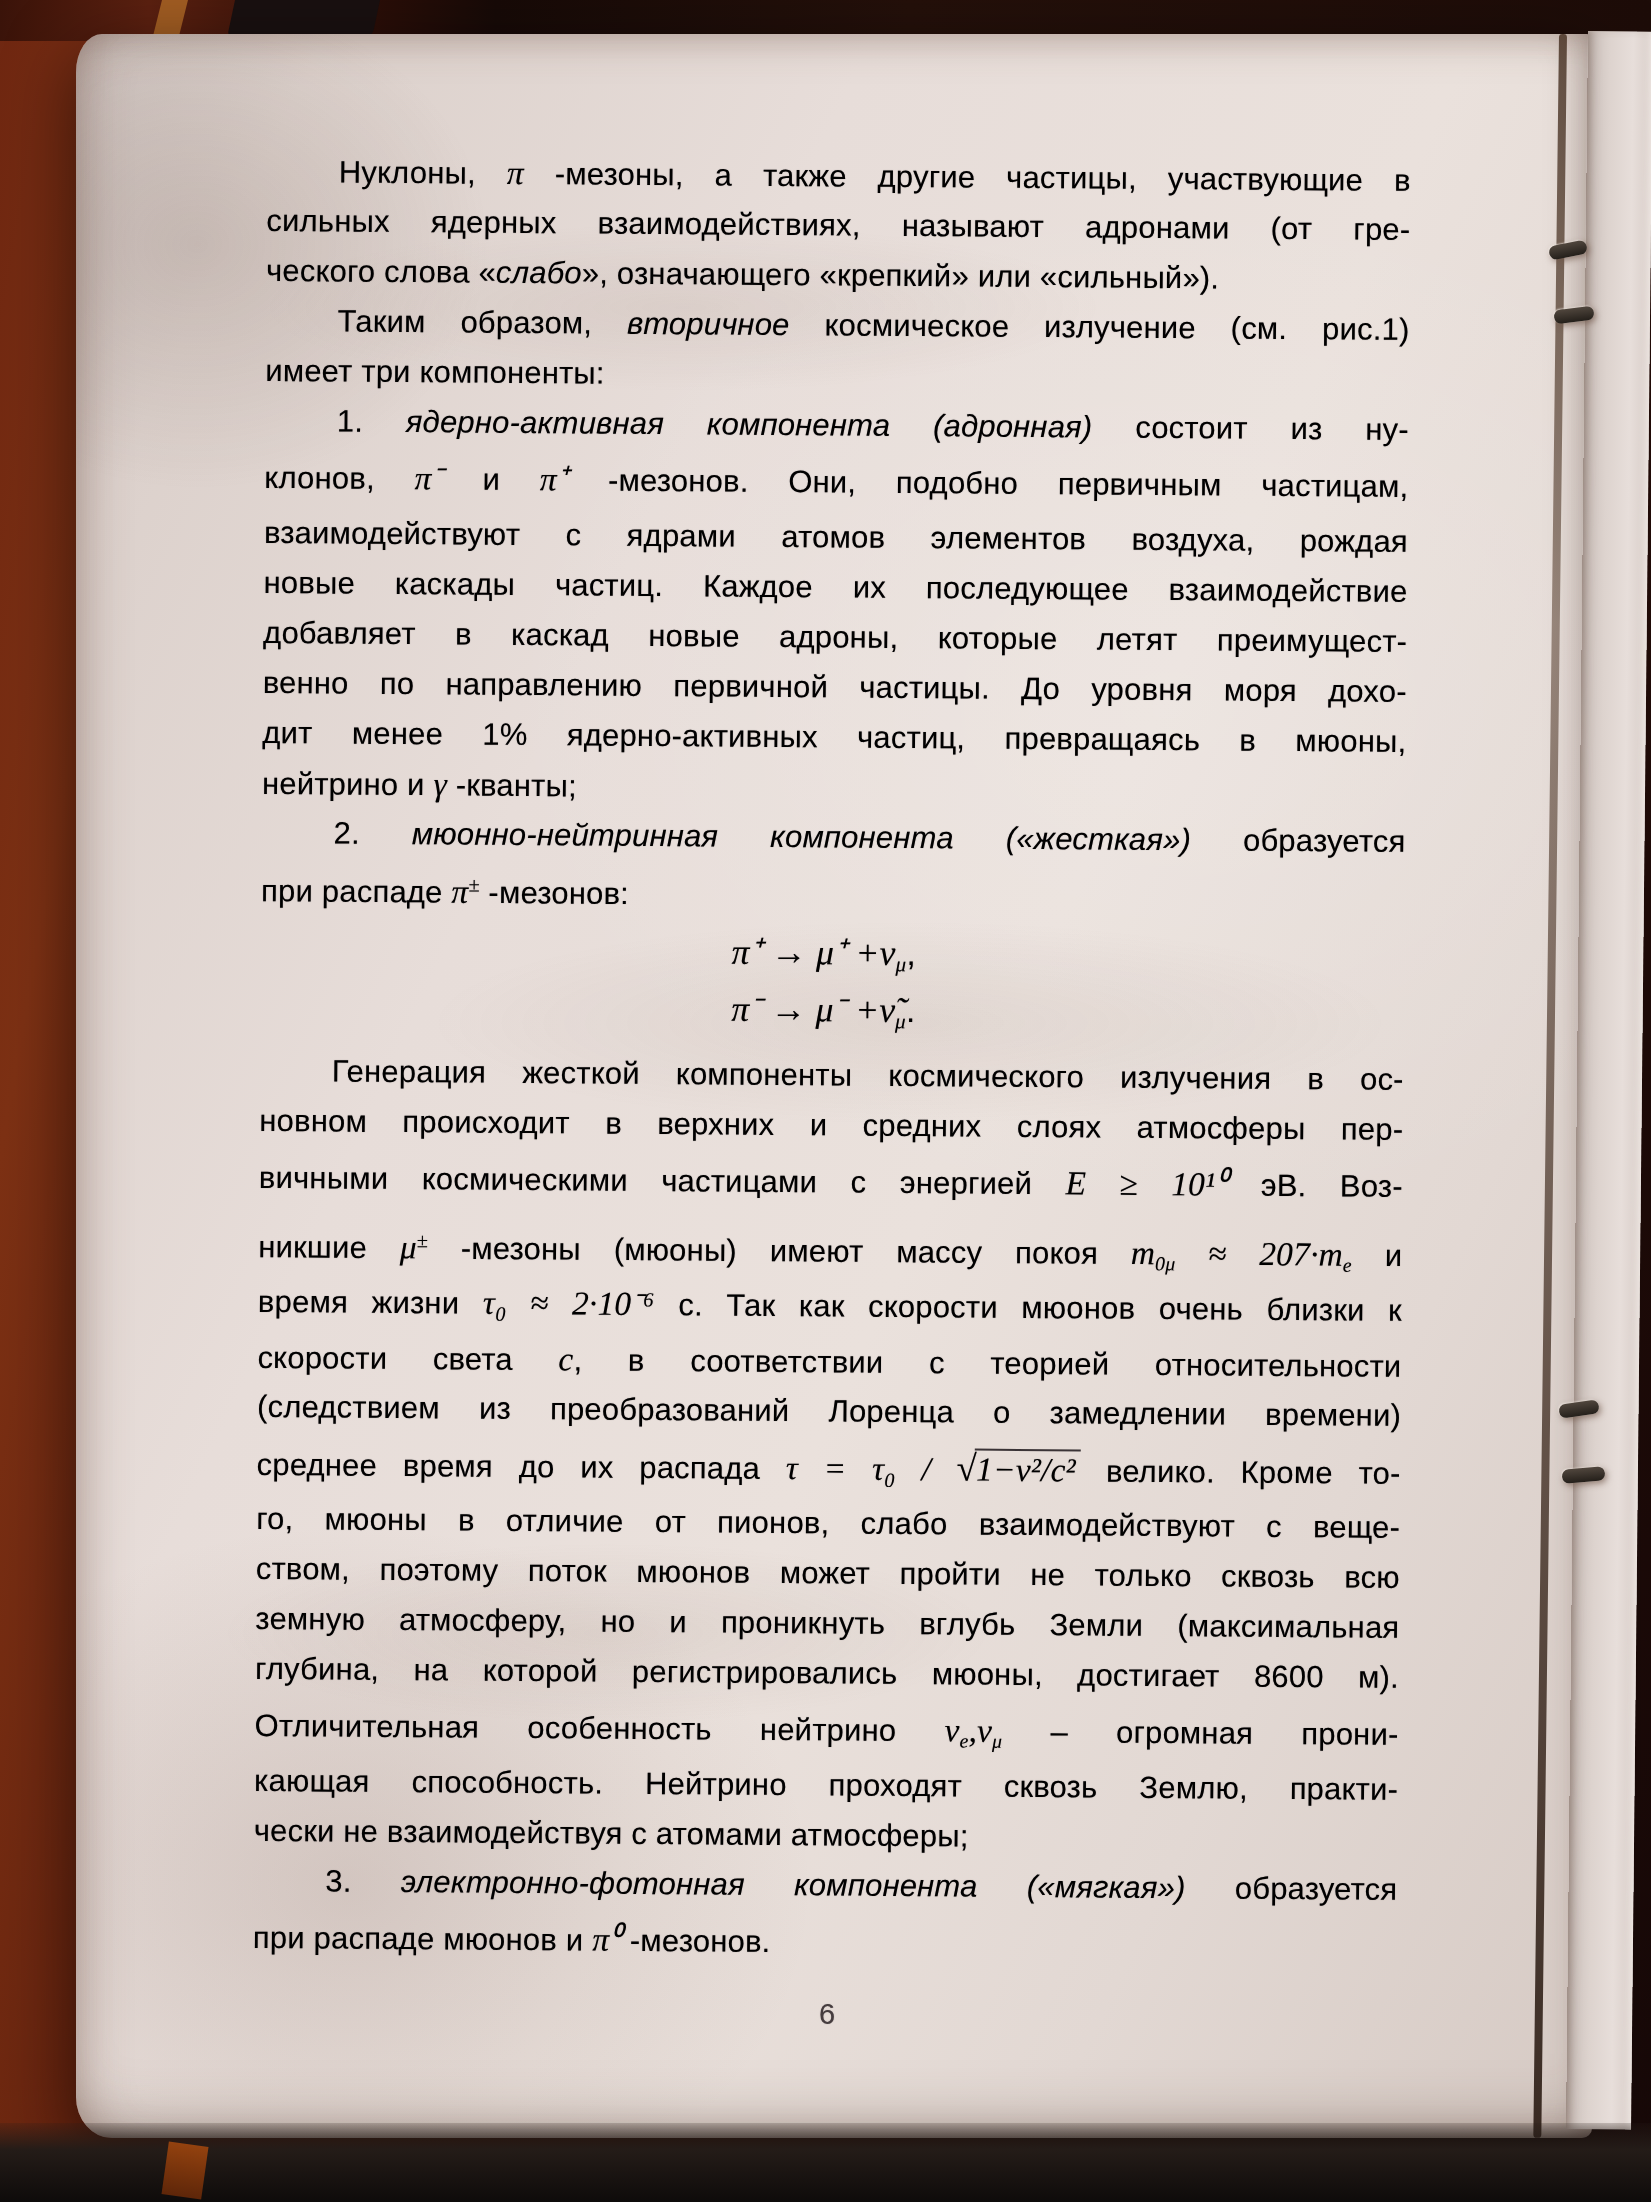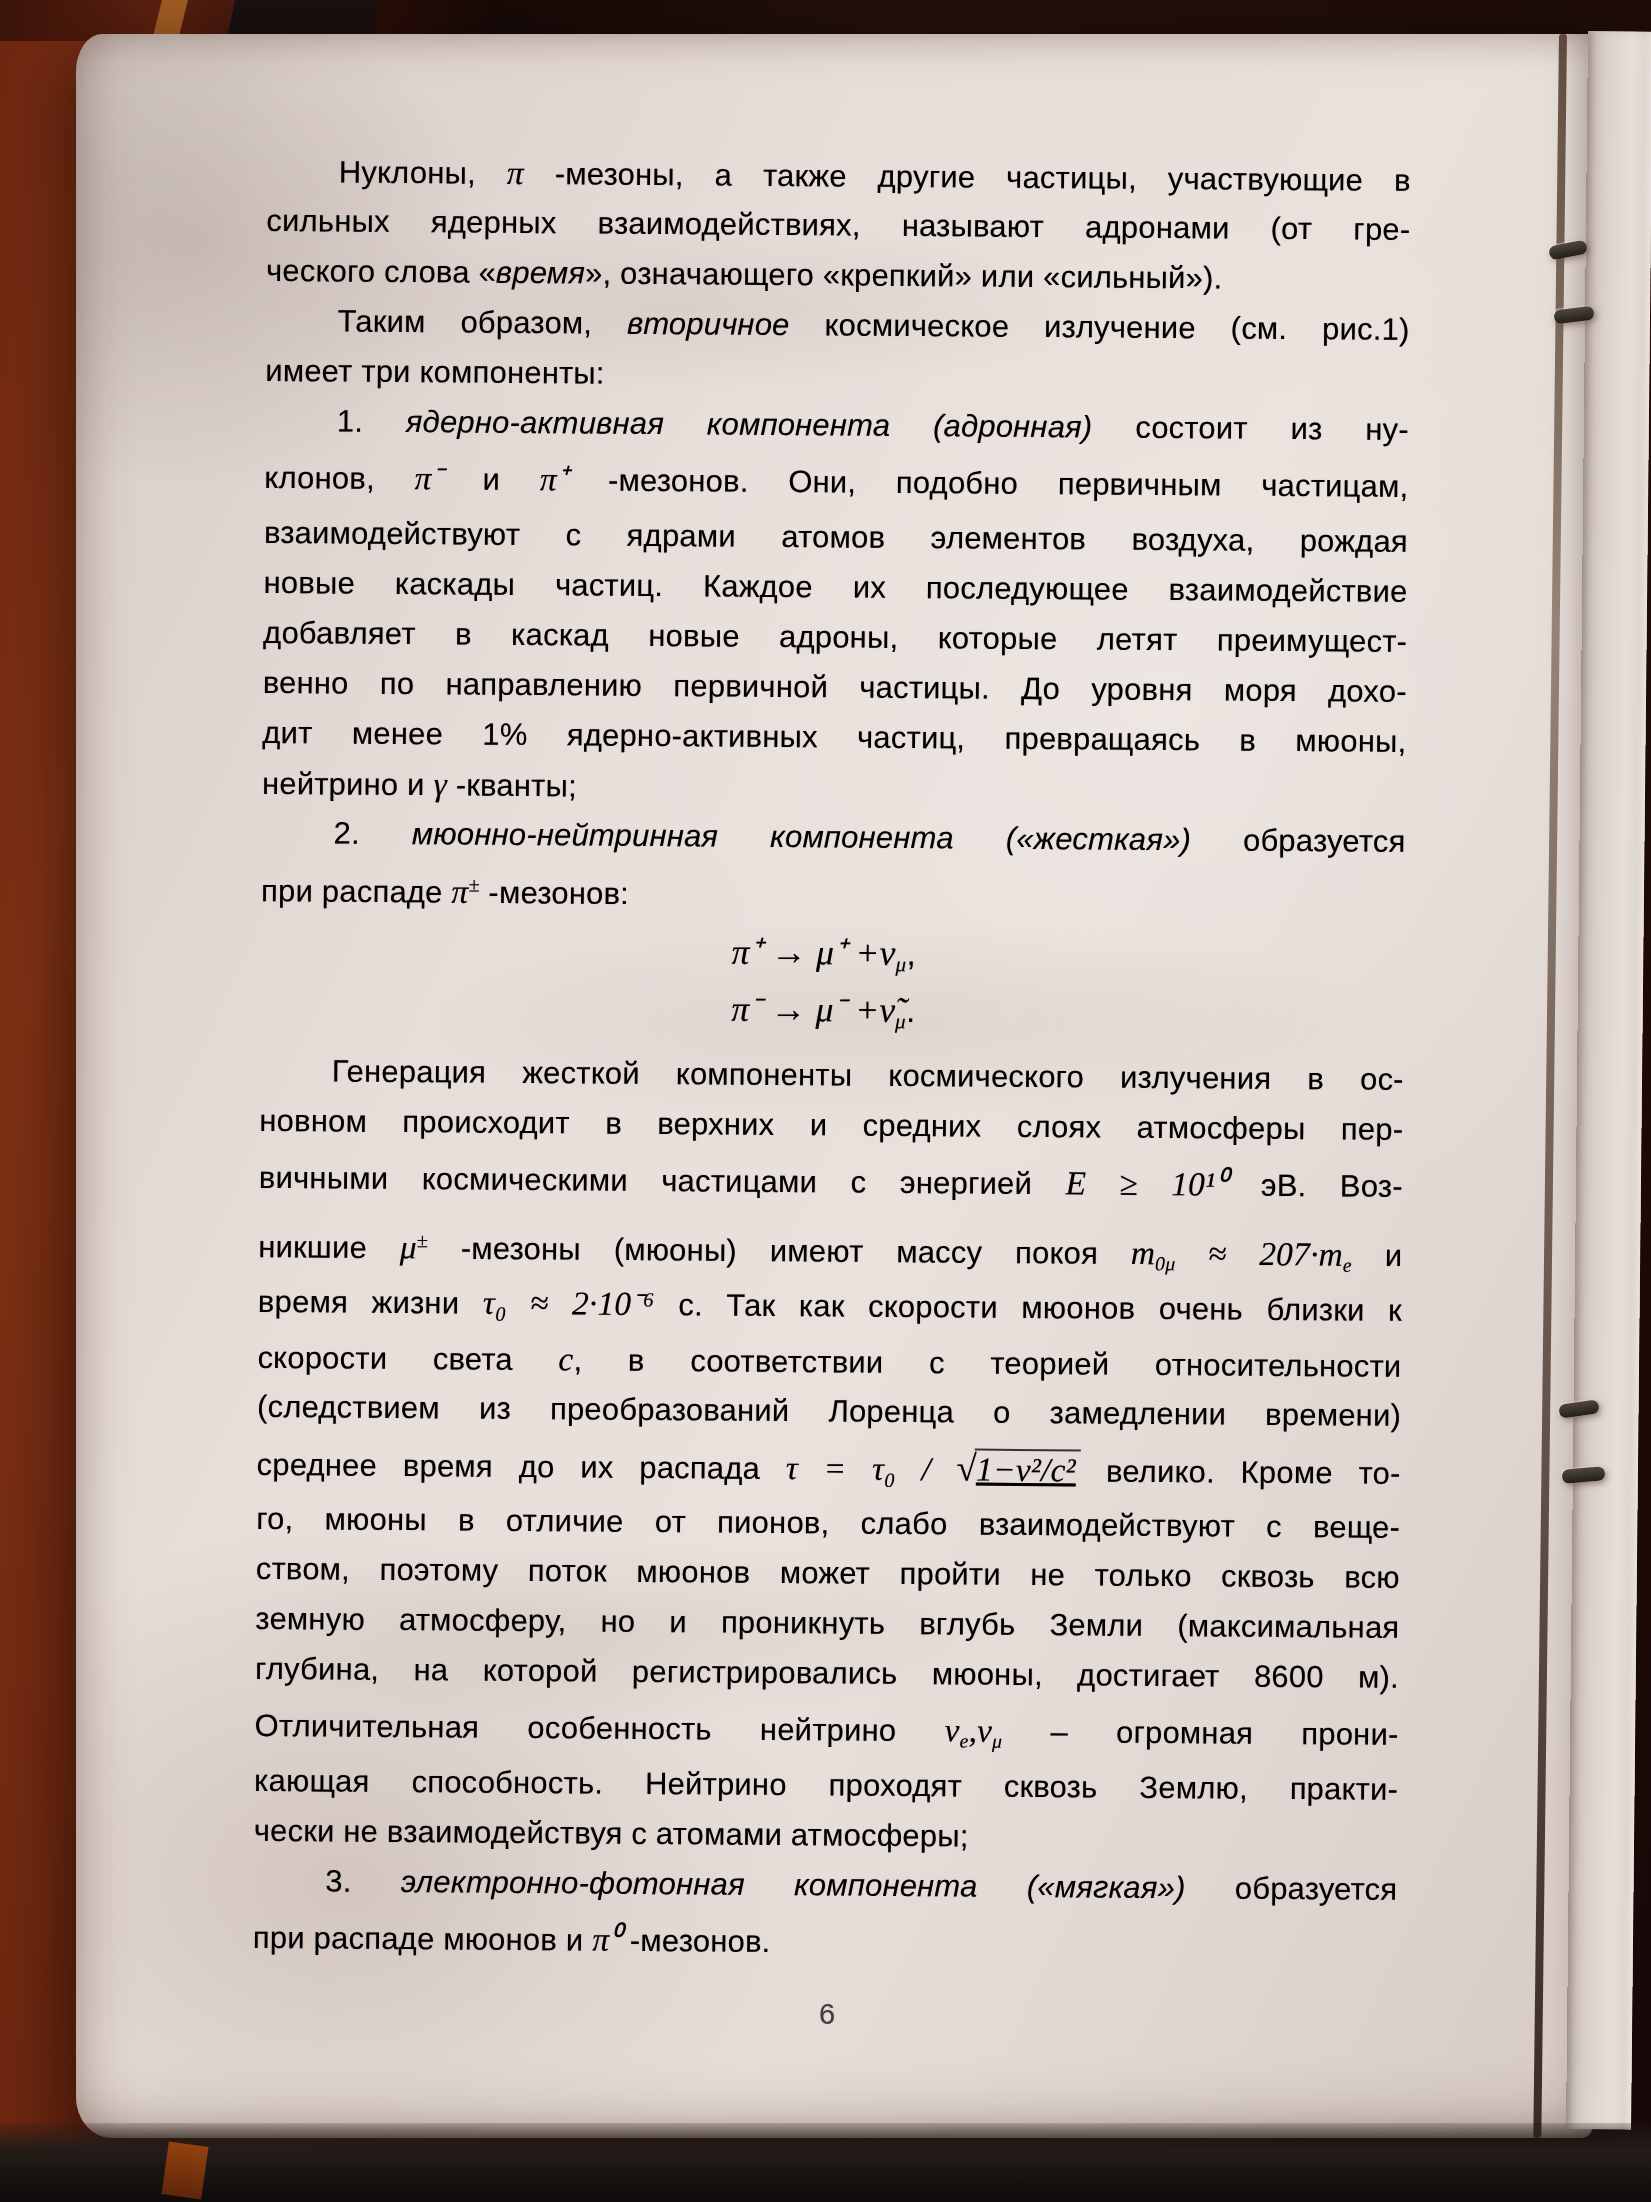--- a/index.html
+++ b/index.html
@@ -56,21 +56,21 @@
     text-shadow:0 0 0.9px rgba(56,47,52,0.55);}
   .ln{height:50px;line-height:50px;text-align:justify;text-align-last:justify;white-space:nowrap;}
   .tall{height:62px;line-height:62px;}
   .ind{text-indent:72px;}
   .end{text-align-last:left;}
   .it{font-style:italic;}
   .math{font-family:"Liberation Serif",serif;font-style:italic;font-size:1.08em;}
   .sup{font-family:"Liberation Serif",serif;font-size:0.66em;vertical-align:0.55em;font-style:normal;letter-spacing:0;}
   .sb{font-family:"Liberation Serif",serif;font-size:0.64em;vertical-align:-0.3em;font-style:italic;}
   .rad{font-family:"Liberation Serif",serif;font-style:normal;font-size:1.18em;}
-  .vinc{border-top:2.6px solid #3a3336;padding:0 4.3px 0 1.7px;margin-left:-2.6px;text-decoration:underline;}
+  .vinc{border-top:2.6px solid #3a3336;padding:0 4.3px 0 1.7px;margin-left:-2.6px;}
   .eqwrap{margin:12px 0;}
   .eqline{height:57px;line-height:57px;text-align:left;text-align-last:auto;padding-left:471px;font-size:33px;}
   .pagenum{position:absolute;left:819px;top:1998px;font-size:29px;color:#453c3e;text-shadow:0 0 0.9px rgba(60,50,52,0.5);}
 </style>
 </head>
 <body>
 
 <div class="desk"></div>
 <div class="desk-top"></div>
 <div class="wood-stripe"></div>
@@ -85,21 +85,21 @@
 <div class="staple s1b"></div>
 <div class="staple s2a"></div>
 <div class="staple s2b"></div>
 
 <div class="txt">
 
   <div class="ln ind"><span class="tr">Нуклоны, </span><span class="math">π</span><span class="tr"> -мезоны, а также другие частицы, участвующие в</span></div>
 
   <div class="ln"><span>сильных ядерных взаимодействиях, называют адронами (от гре-</span></div>
 
-  <div class="ln end"><span>ческого слова «</span><span class="it">время</span><span>», означающего «крепкий» или «сильный»).</span></div>
+  <div class="ln end"><span>ческого слова «</span><span class="it">слабо</span><span>», означающего «крепкий» или «сильный»).</span></div>
 
   <div class="ln ind"><span>Таким образом, </span><span class="it">вторичное</span><span> космическое излучение (см. рис.1)</span></div>
 
   <div class="ln end"><span>имеет три компоненты:</span></div>
 
   <div class="ln ind"><span>1. </span><span class="it">ядерно-активная компонента (адронная)</span><span> состоит из ну-</span></div>
 
   <div class="ln tall"><span>клонов, </span><span class="math">π⁻</span><span> и </span><span class="math">π⁺</span><span> -мезонов. Они, подобно первичным частицам,</span></div>
 
   <div class="ln"><span>взаимодействуют с ядрами атомов элементов воздуха, рождая</span></div>

